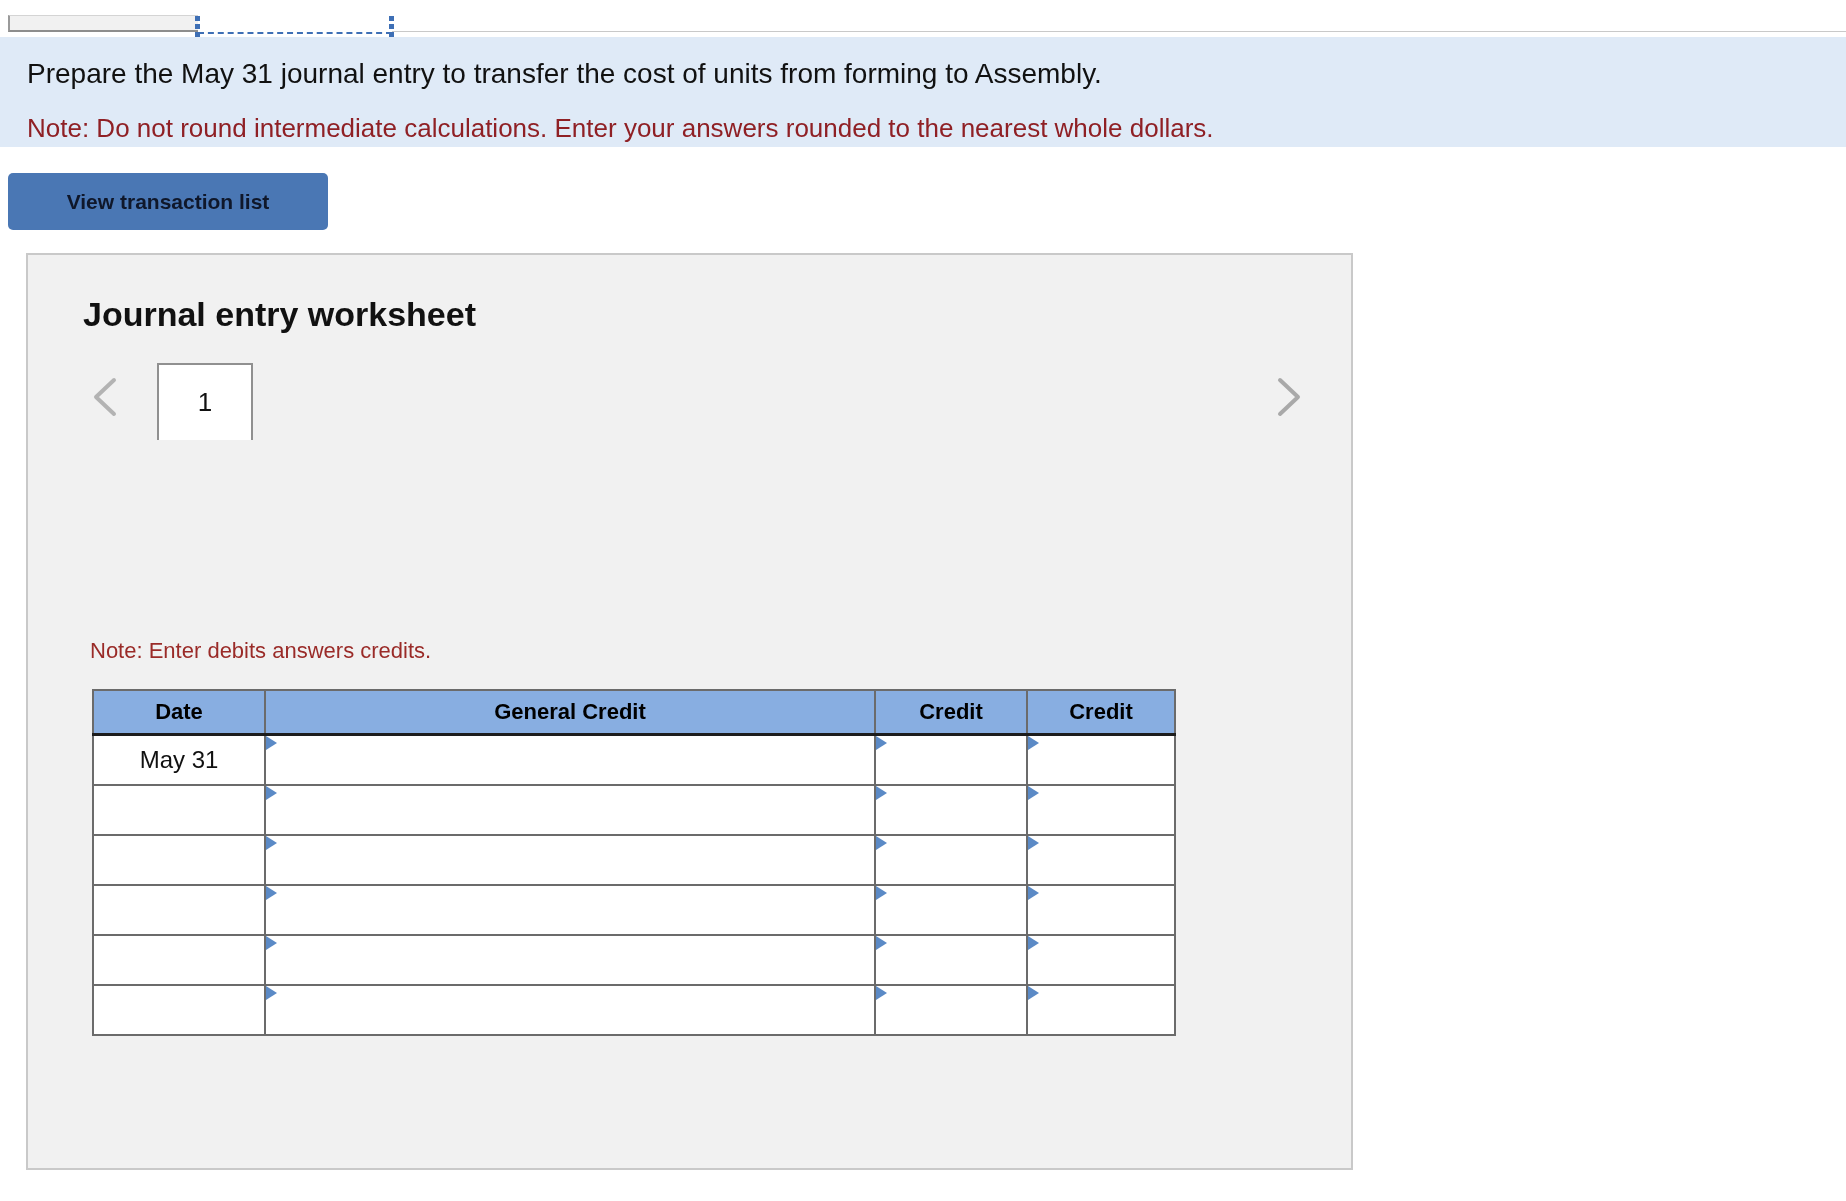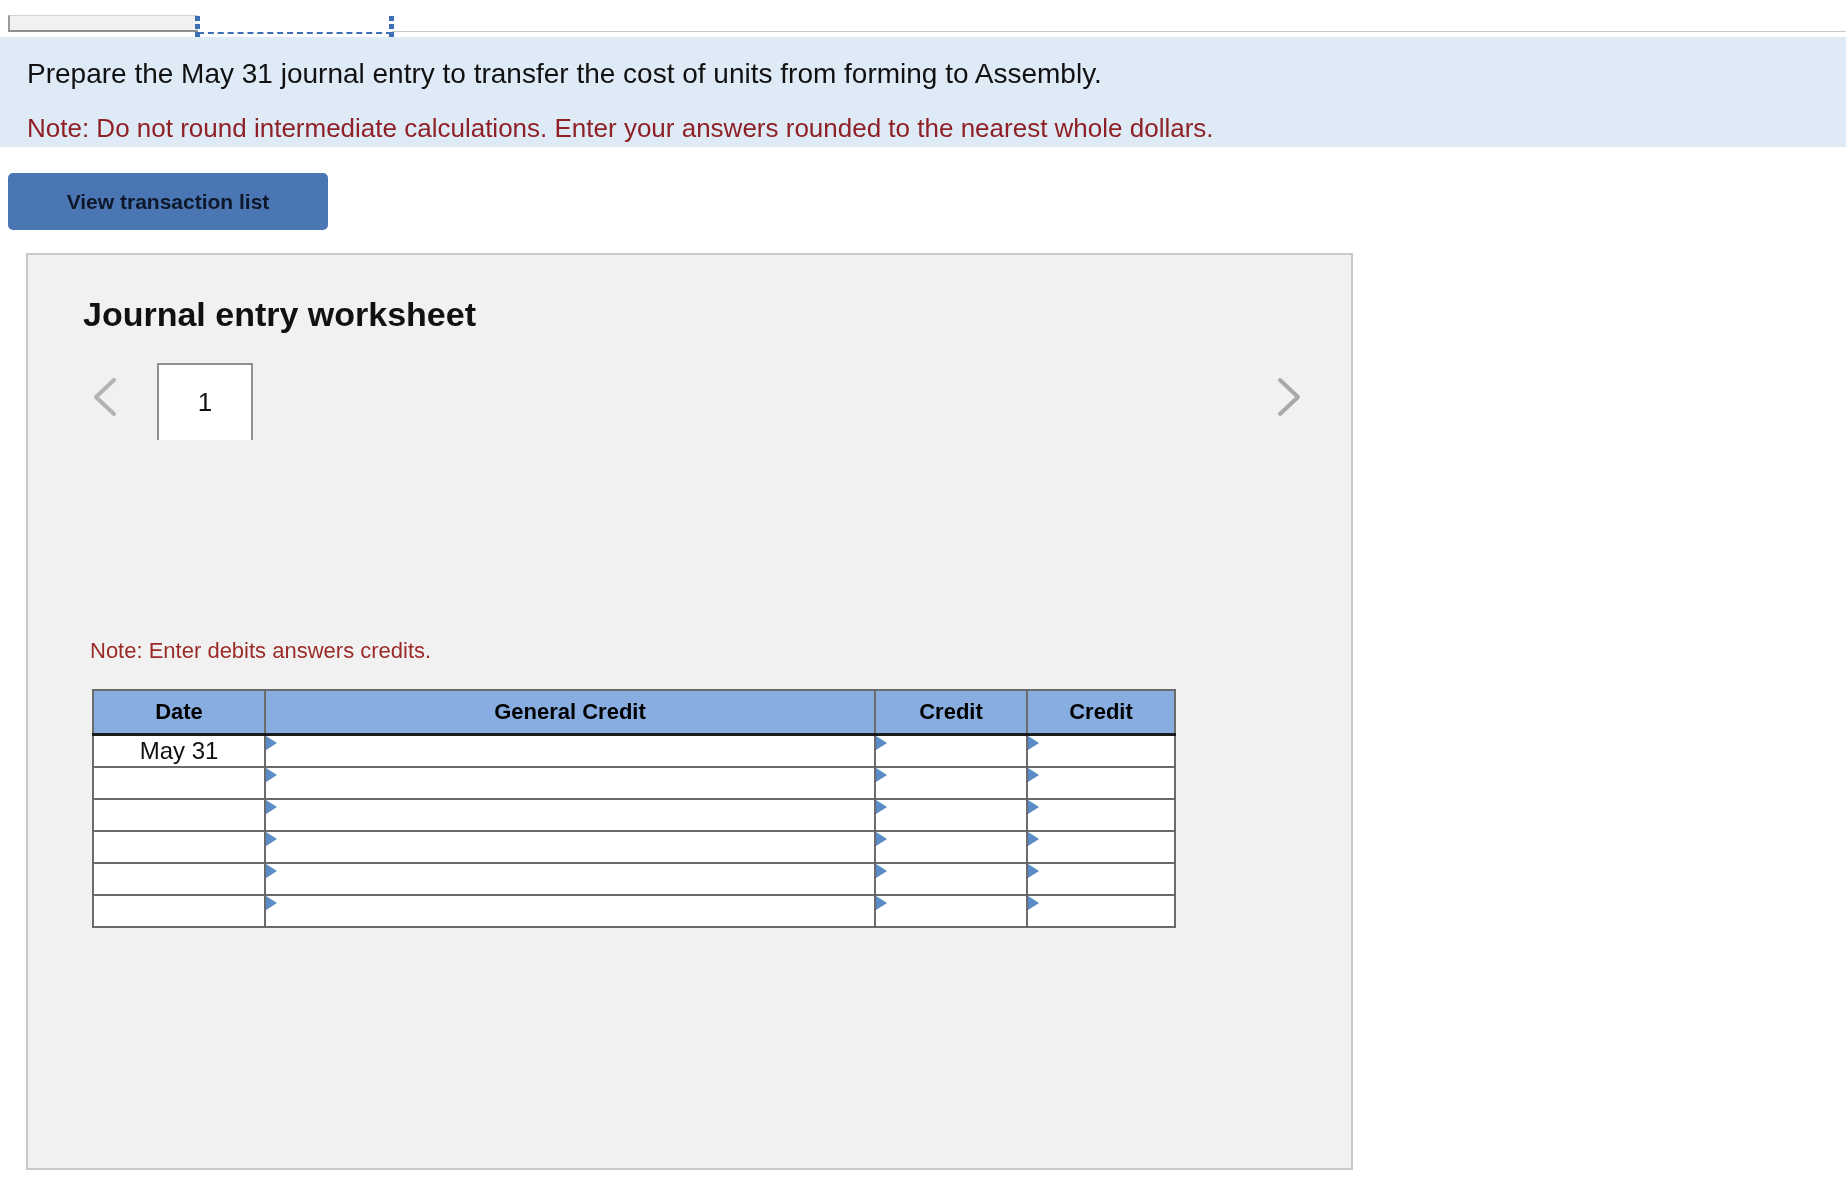--- a/index.html
+++ b/index.html
@@ -192,21 +192,21 @@
     padding: 0;
     text-align: center;
   }
   .col-date   { width: 172px; }
   .col-gj     { width: 610px; }
   .col-debit  { width: 152px; }
   .col-credit { width: 148px; }
 
   .jtable td {
     padding: 0;
-    height: 32px;
+    height: 50px;
     border: 2px solid #6b6b6b;
     background: #ffffff;
     box-sizing: border-box;
   }
   .cell-date {
     text-align: center;
     font-size: 24px;
     color: #111111;
     background: #ffffff;
   }

